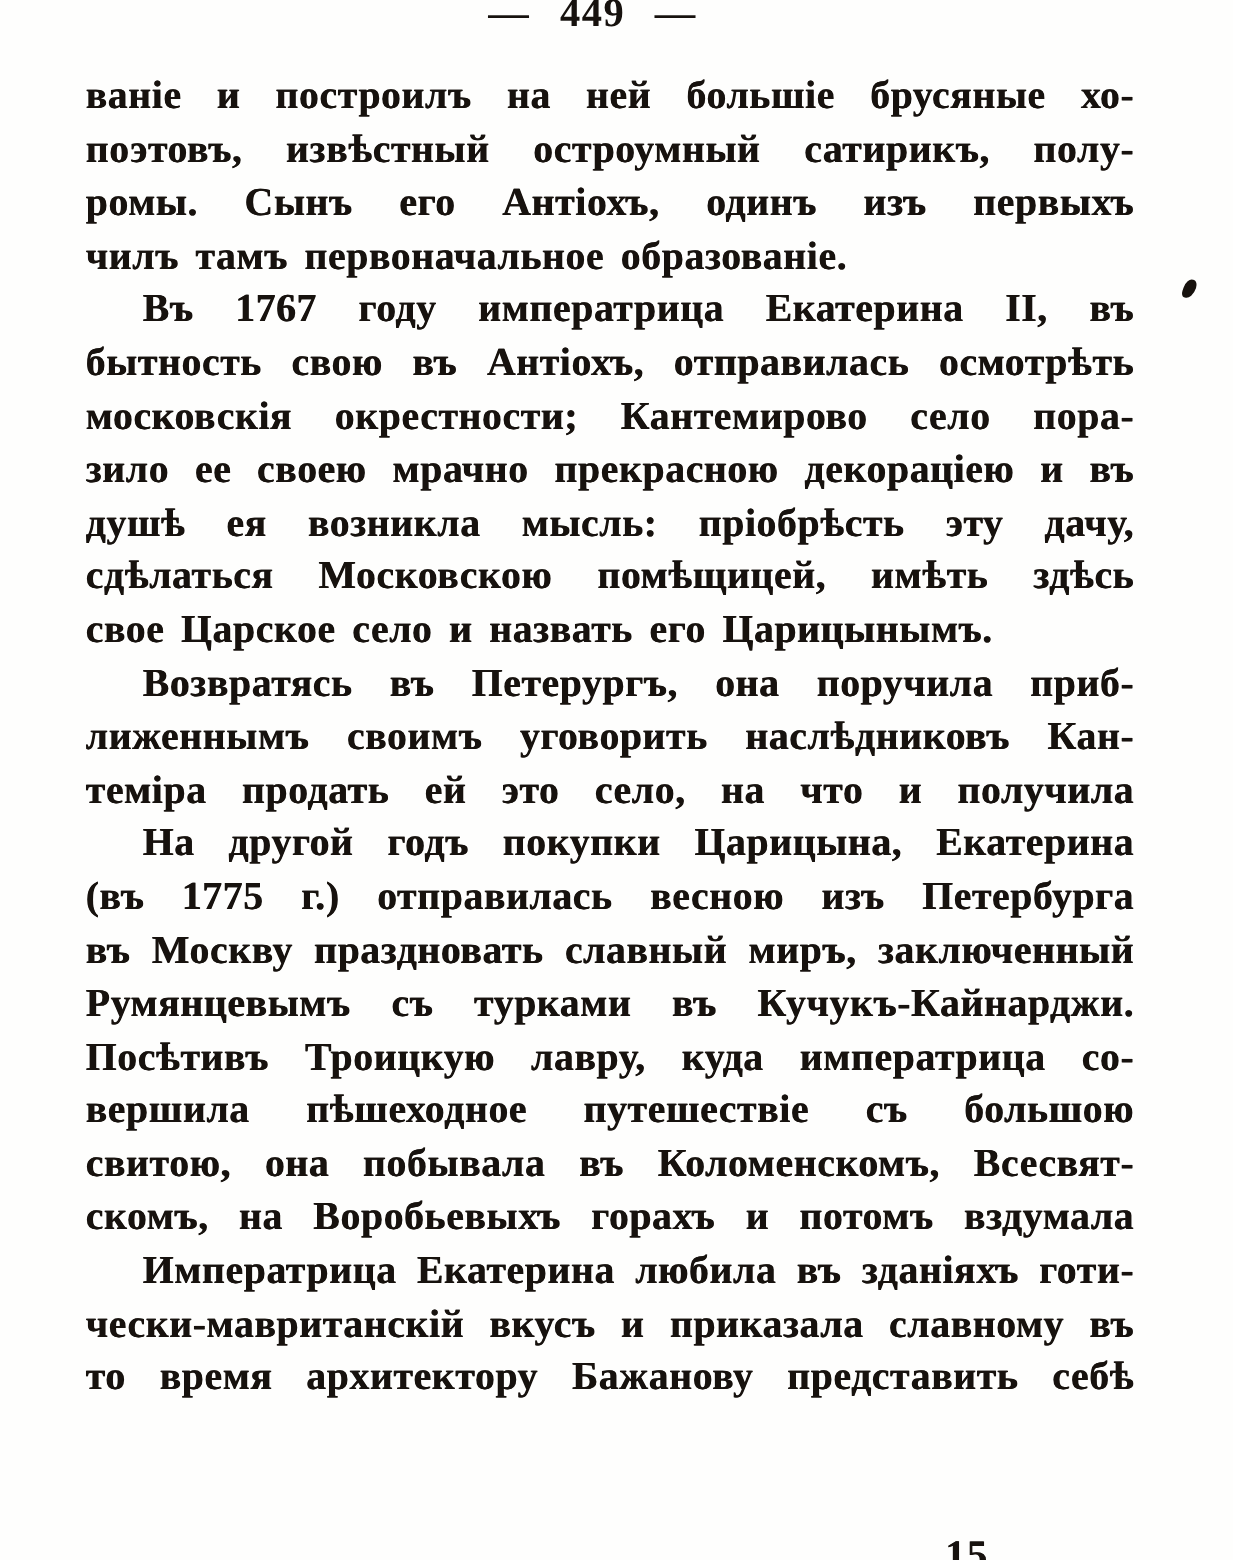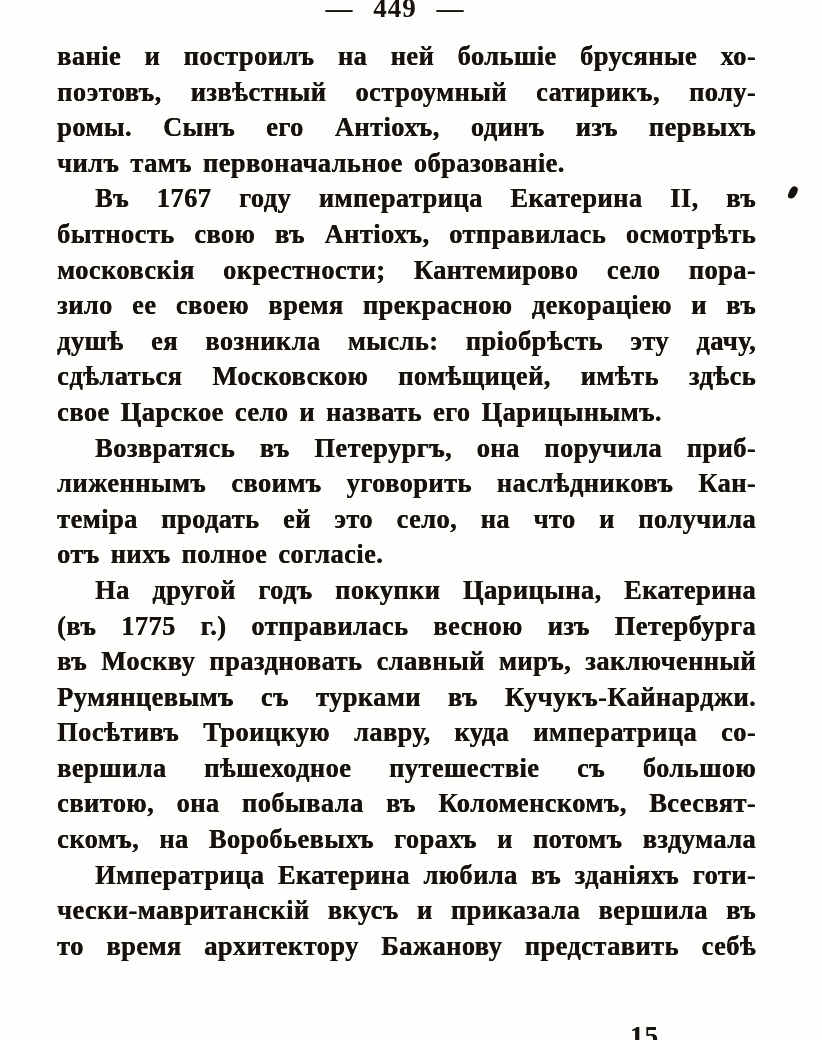--- a/index.html
+++ b/index.html
@@ -34,21 +34,21 @@
     top: 40px;
     left: 57px;
     width: 699px;
   }
   .paragraph {
     margin: 0;
     padding: 0;
   }
   .line {
     height: 35.6px;
-    line-height: 32px;
+    line-height: 47px;
     font-size: 26.5px;
     font-weight: bold;
     letter-spacing: 0.4px;
     text-align: justify;
     text-align-last: justify;
     white-space: normal;
     text-shadow: 0.35px 0 0 currentColor;
   }
   .line.no-justify {
     text-align: center;
@@ -88,44 +88,43 @@
       <div class="paragraph">
         <div class="line">ваніе и построилъ на ней большіе брусяные хо-</div>
         <div class="line">поэтовъ, извѣстный остроумный сатирикъ, полу-</div>
         <div class="line">ромы. Сынъ его Антіохъ, одинъ изъ первыхъ</div>
         <div class="line no-justify">чилъ тамъ первоначальное образованіе.</div>
       </div>
       <div class="paragraph">
         <div class="line indent">Въ 1767 году императрица Екатерина II, въ</div>
         <div class="line">бытность свою въ Антіохъ, отправилась осмотрѣть</div>
         <div class="line">московскія окрестности; Кантемирово село пора-</div>
-        <div class="line">зило ее своею время прекрасною декораціею и въ</div>
+        <div class="line">зило ее своею мрачно прекрасною декораціею и въ</div>
         <div class="line">душѣ ея возникла мысль: пріобрѣсть эту дачу,</div>
         <div class="line">сдѣлаться Московскою помѣщицей, имѣть здѣсь</div>
         <div class="line no-justify">свое Царское село и назвать его Царицынымъ.</div>
       </div>
       <div class="paragraph">
         <div class="line indent">Возвратясь въ Петерургъ, она поручила приб-</div>
         <div class="line">лиженнымъ своимъ уговорить наслѣдниковъ Кан-</div>
         <div class="line">теміра продать ей это село, на что и получила</div>
-        <div class="line no-justify">отъ нихъ полное согласіе.</div>
       </div>
       <div class="paragraph">
         <div class="line indent">На другой годъ покупки Царицына, Екатерина</div>
         <div class="line">(въ 1775 г.) отправилась весною изъ Петербурга</div>
         <div class="line">въ Москву праздновать славный миръ, заключенный</div>
         <div class="line">Румянцевымъ съ турками въ Кучукъ-Кайнарджи.</div>
         <div class="line">Посѣтивъ Троицкую лавру, куда императрица со-</div>
         <div class="line">вершила пѣшеходное путешествіе съ большою</div>
         <div class="line">свитою, она побывала въ Коломенскомъ, Всесвят-</div>
         <div class="line">скомъ, на Воробьевыхъ горахъ и потомъ вздумала</div>
       </div>
       <div class="paragraph">
         <div class="line indent">Императрица Екатерина любила въ зданіяхъ готи-</div>
-        <div class="line">чески-мавританскій вкусъ и приказала вершила въ</div>
+        <div class="line">чески-мавританскій вкусъ и приказала славному въ</div>
         <div class="line">то время архитектору Бажанову представить себѣ</div>
       </div>
     </div>
 
   <span class="ink-speck" style="background: rgb(23, 18, 14);"></span>
 
   <div class="signature-mark">15</div>
 </div>
 
 </body></html>

